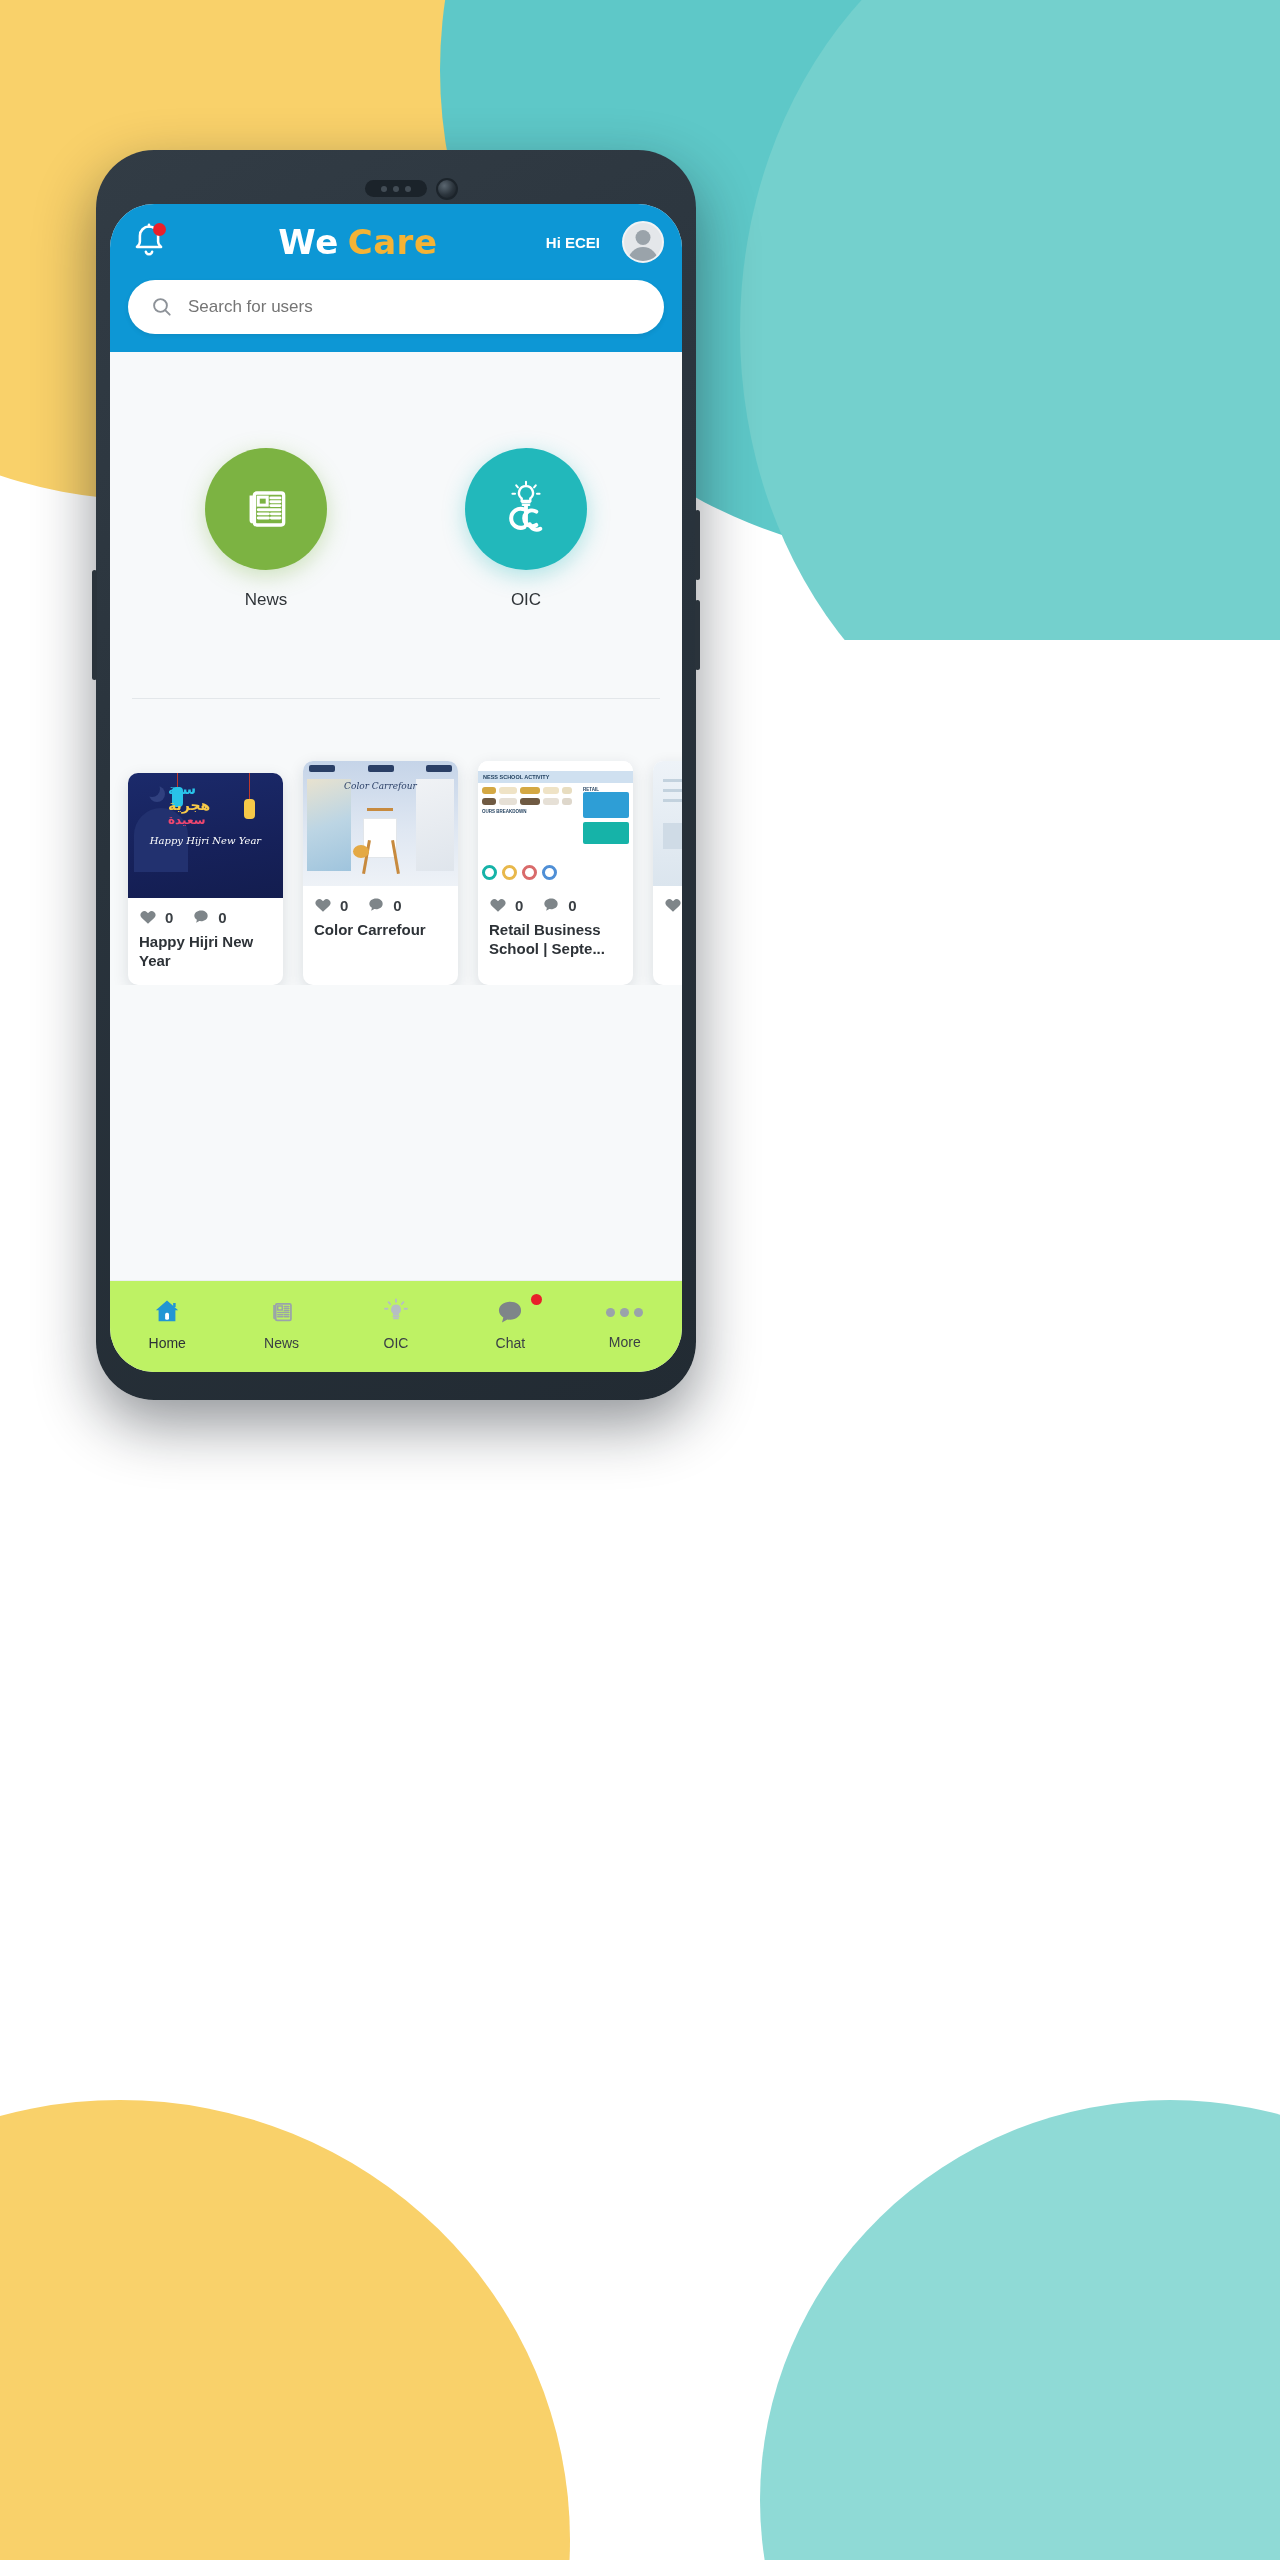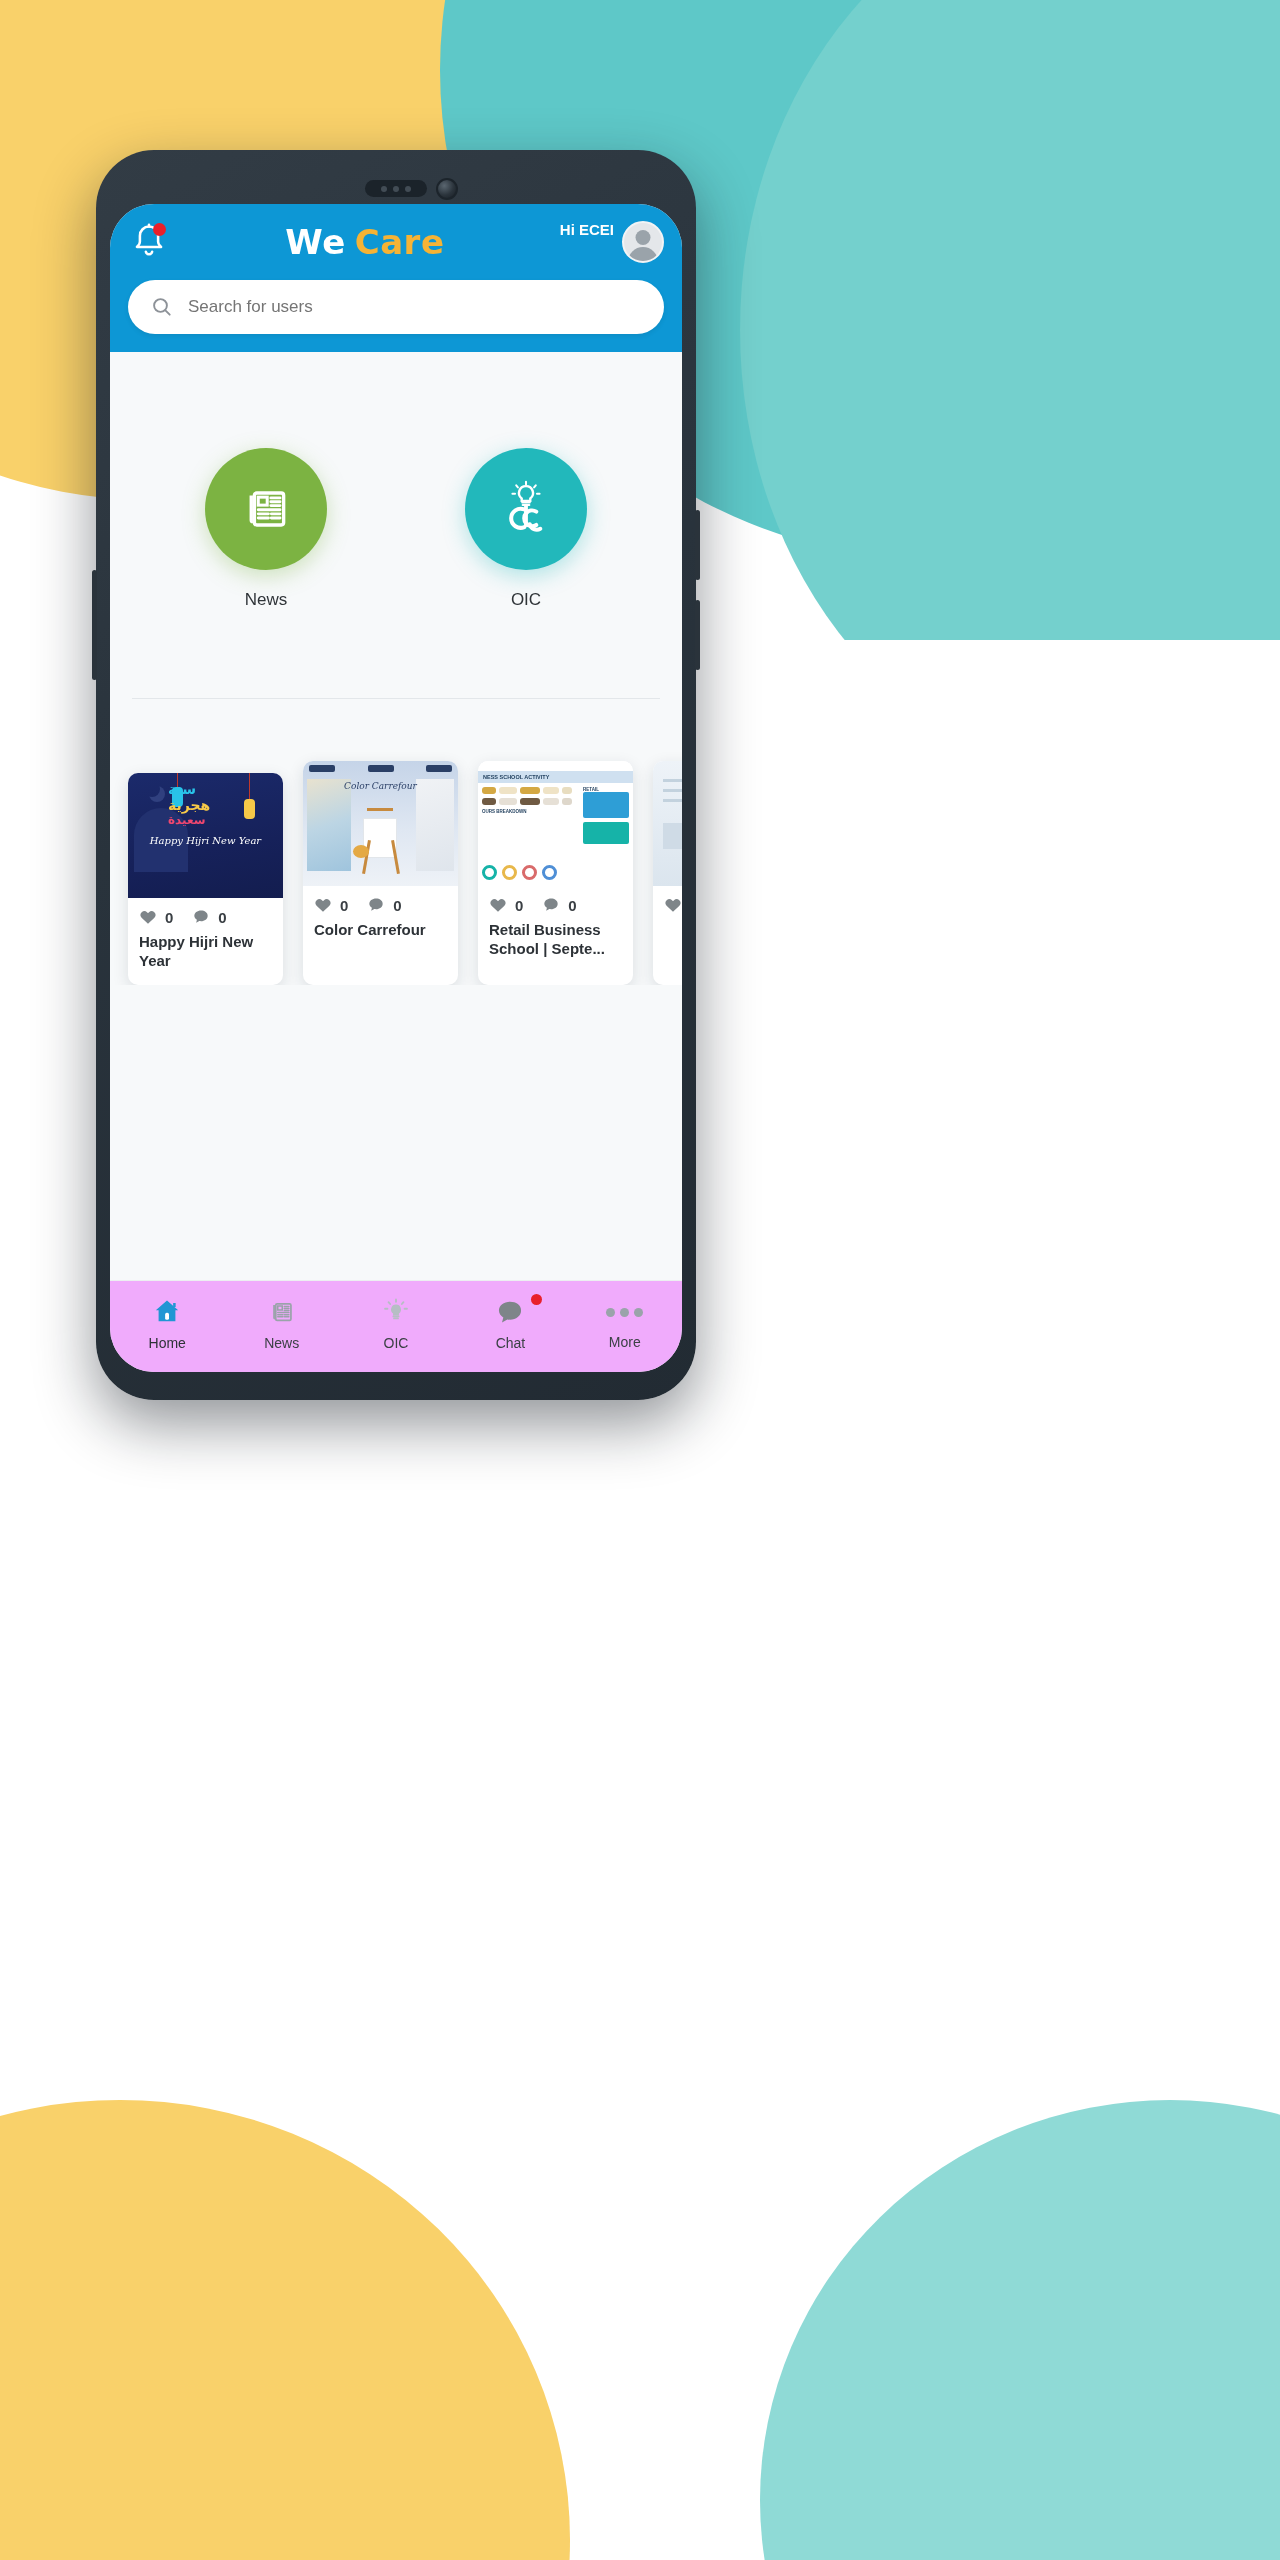--- a/index.html
+++ b/index.html
@@ -104,21 +104,21 @@
     position:absolute; right:4px; top:2px;
     width:13px; height:13px; border-radius:50%; background:#e8202a;
   }
   .logo {
     display:flex; align-items:baseline; gap:9px;
     font-size:34px; letter-spacing:.5px;
     font-weight:700;
   }
   .logo-we { color:#ffffff; position:relative; font-family:"DejaVu Sans", sans-serif; }
   .logo-care { color:#f5b335; font-family:"DejaVu Sans", sans-serif; }
-  .user-block { display:flex; align-items:flex-start; gap:8px; }
+  .user-block { display:flex; align-items:center; gap:22px; }
   .hi-text { color:#ffffff; font-size:15px; font-weight:600; }
   .avatar {
     width:42px; height:42px; border-radius:50%;
     background:#e4e7ea; position:relative; overflow:hidden;
     border:2px solid #f2f4f5;
   }
   .avatar .head {
     position:absolute; left:50%; top:7px; transform:translateX(-50%);
     width:15px; height:15px; border-radius:50%; background:#9aa3aa;
   }
@@ -255,23 +255,23 @@
   .rb-donuts { position:absolute; left:4px; bottom:6px; display:flex; gap:5px; }
   .donut { width:15px; height:15px; border-radius:50%; }
 
   
   .thumb-partial { background:linear-gradient(180deg,#eef3f8 0%,#dbe5ee 100%); }
   .tp-line { position:absolute; background:#c3d2de; }
 
   
   .bottom-nav {
     flex:0 0 auto;
-    background:#f0abfc;
+    background:#bef264;
     height:92px;
-    display:flex; align-items:center; justify-content:flex-end;
+    display:flex; align-items:center; justify-content:space-between;
     border-top:1px solid #eceff1;
     padding-bottom:6px;
   }
   .nav-item { display:flex; flex-direction:column; align-items:center; gap:7px; width:20%; position:relative; }
   .nav-label { font-size:14px; color:#3b4045; font-weight:500; }
   .nav-item.active .nav-label { color:#2d3237; }
   .chat-dot { position:absolute; right:26px; top:-2px; width:11px; height:11px; border-radius:50%; background:#e8202a; }
   .dots { display:flex; gap:5px; align-items:center; height:30px; }
   .dots i { width:9px; height:9px; border-radius:50%; background:#9aa3aa; display:block; }
 </style>

